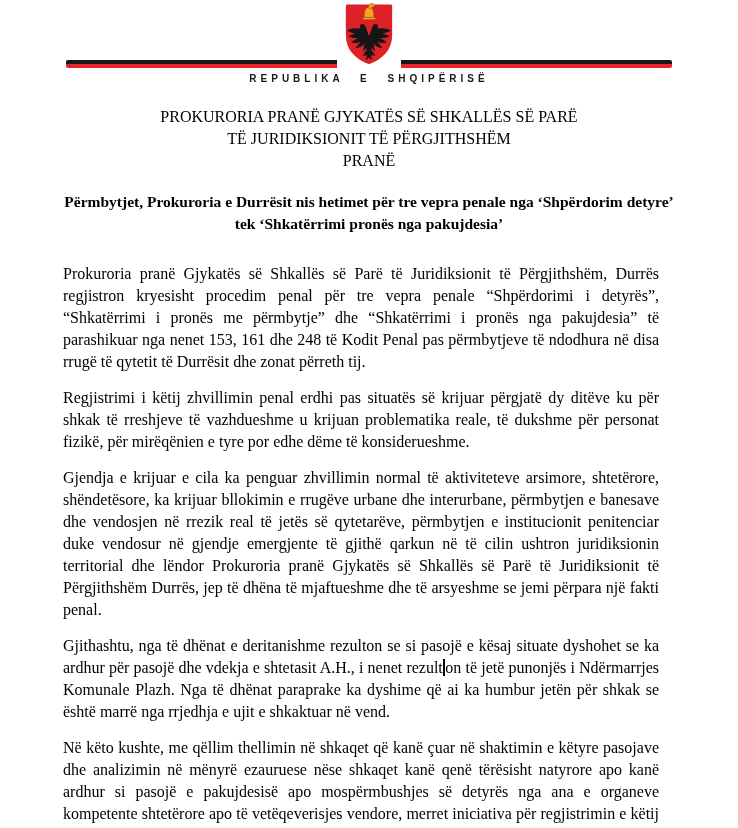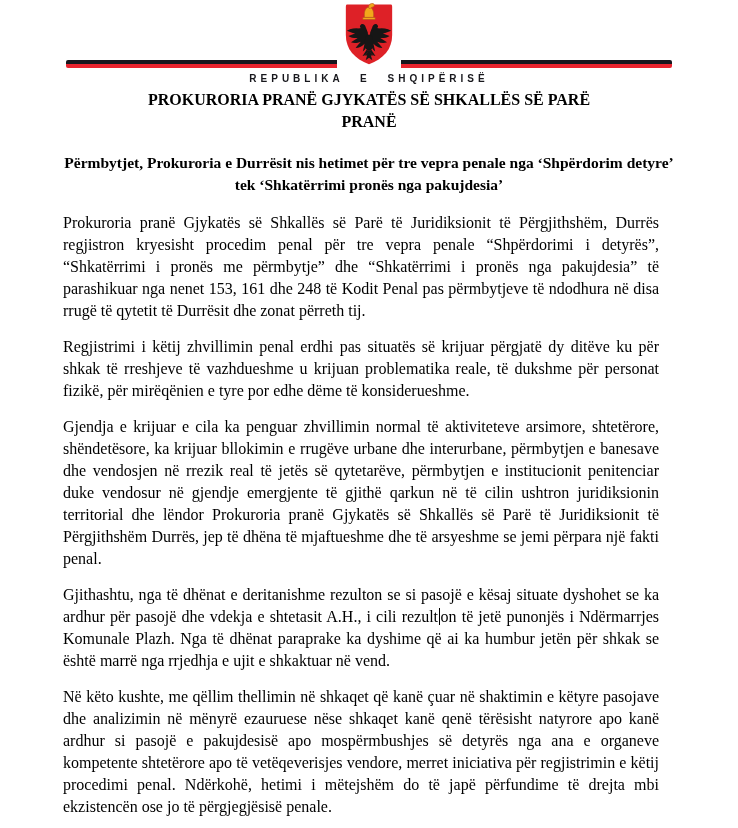--- a/index.html
+++ b/index.html
@@ -17,25 +17,25 @@
     background:#fff; padding:0 6px;
   }
   .emblem { width:52px; height:70px; display:block; }
   .caption {
     position:absolute; top:73px; left:0; right:0; text-align:center;
     font-family:"Liberation Sans", sans-serif; font-weight:bold;
     font-size:10px; letter-spacing:4px; word-spacing:10px; color:#17171c;
   }
   
   .doc-header {
-    margin:1px 63px 0; text-align:center; font-weight:bold;
+    margin:18px 63px 0; text-align:center; font-weight:normal;
     font-size:16px; line-height:22px;
   }
   .headline {
-    margin:19px 60px 16px; text-align:center; font-weight:bold;
+    margin:19px 60px 28px; text-align:center; font-weight:bold;
     font-size:15.5px; line-height:22px;
   }
   .body-text { margin:0 63px; font-size:16px; line-height:22px; text-align:justify; }
   .body-text p { margin:0 16px 14px 0; }
   .caret {
     display:inline-block; width:1.5px; height:17px; background:#000;
     vertical-align:-3px; margin:0 0.5px;
   }
 </style>
 </head>
@@ -71,26 +71,27 @@
           <path d="M50 93 L57.5 105 L53.5 103.5 L56.5 113 L50 108.5 L43.5 113 L46.5 103.5 L42.5 105 Z" fill="#161616"></path>
         </g>
       </svg>
     </div>
 
     <div class="caption">REPUBLIKA E SHQIPËRISË</div>
   </div>
 
   <div class="doc-header">
     <div>PROKURORIA PRANË GJYKATËS SË SHKALLËS SË PARË</div>
+    <div>TË JURIDIKSIONIT TË PËRGJITHSHËM</div>
     <div>PRANË</div>
   </div>
 
   <div class="headline">Përmbytjet, Prokuroria e Durrësit nis hetimet për tre vepra penale nga ‘Shpërdorim detyre’ tek ‘Shkatërrimi pronës nga pakujdesia’</div>
 
   <div class="body-text">
     <p>Prokuroria pranë Gjykatës së Shkallës së Parë të Juridiksionit të Përgjithshëm, Durrës regjistron kryesisht procedim penal për tre vepra penale “Shpërdorimi i detyrës”, “Shkatërrimi i pronës me përmbytje” dhe “Shkatërrimi i pronës nga pakujdesia” të parashikuar nga nenet 153, 161 dhe 248 të Kodit Penal pas përmbytjeve të ndodhura në disa rrugë të qytetit të Durrësit dhe zonat përreth tij.</p>
     <p>Regjistrimi i këtij zhvillimin penal erdhi pas situatës së krijuar përgjatë dy ditëve ku për shkak të rreshjeve të vazhdueshme u krijuan problematika reale, të dukshme për personat fizikë, për mirëqënien e tyre por edhe dëme të konsiderueshme.</p>
     <p>Gjendja e krijuar e cila ka penguar zhvillimin normal të aktiviteteve arsimore, shtetërore, shëndetësore, ka krijuar bllokimin e rrugëve urbane dhe interurbane, përmbytjen e banesave dhe vendosjen në rrezik real të jetës së qytetarëve, përmbytjen e institucionit penitenciar duke vendosur në gjendje emergjente të gjithë qarkun në të cilin ushtron juridiksionin territorial dhe lëndor Prokuroria pranë Gjykatës së Shkallës së Parë të Juridiksionit të Përgjithshëm Durrës, jep të dhëna të mjaftueshme dhe të arsyeshme se jemi përpara një fakti penal.</p>
-    <p><span>Gjithashtu, nga të dhënat e deritanishme rezulton se si pasojë e kësaj situate dyshohet se ka ardhur për pasojë dhe vdekja e shtetasit A.H., i cili rezult</span><span class="caret"></span><span>on të jetë punonjës i Ndërmarrjes Komunale Plazh. Nga të dhënat paraprake ka dyshime që ai ka humbur jetën për shkak se është marrë nga rrjedhja e ujit e shkaktuar në vend.</span></p>
+    <p><span>Gjithashtu, nga të dhënat e deritanishme rezulton se si pasojë e kësaj situate dyshohet se ka ardhur për pasojë dhe vdekja e shtetasit A.H., i nenet rezult</span><span class="caret"></span><span>on të jetë punonjës i Ndërmarrjes Komunale Plazh. Nga të dhënat paraprake ka dyshime që ai ka humbur jetën për shkak se është marrë nga rrjedhja e ujit e shkaktuar në vend.</span></p>
     <p>Në këto kushte, me qëllim thellimin në shkaqet që kanë çuar në shaktimin e këtyre pasojave dhe analizimin në mënyrë ezauruese nëse shkaqet kanë qenë tërësisht natyrore apo kanë ardhur si pasojë e pakujdesisë apo mospërmbushjes së detyrës nga ana e organeve kompetente shtetërore apo të vetëqeverisjes vendore, merret iniciativa për regjistrimin e këtij procedimi penal. Ndërkohë, hetimi i mëtejshëm do të japë përfundime të drejta mbi ekzistencën ose jo të përgjegjësisë penale.</p>
   </div>
 
 </div>
 
 </body></html>

